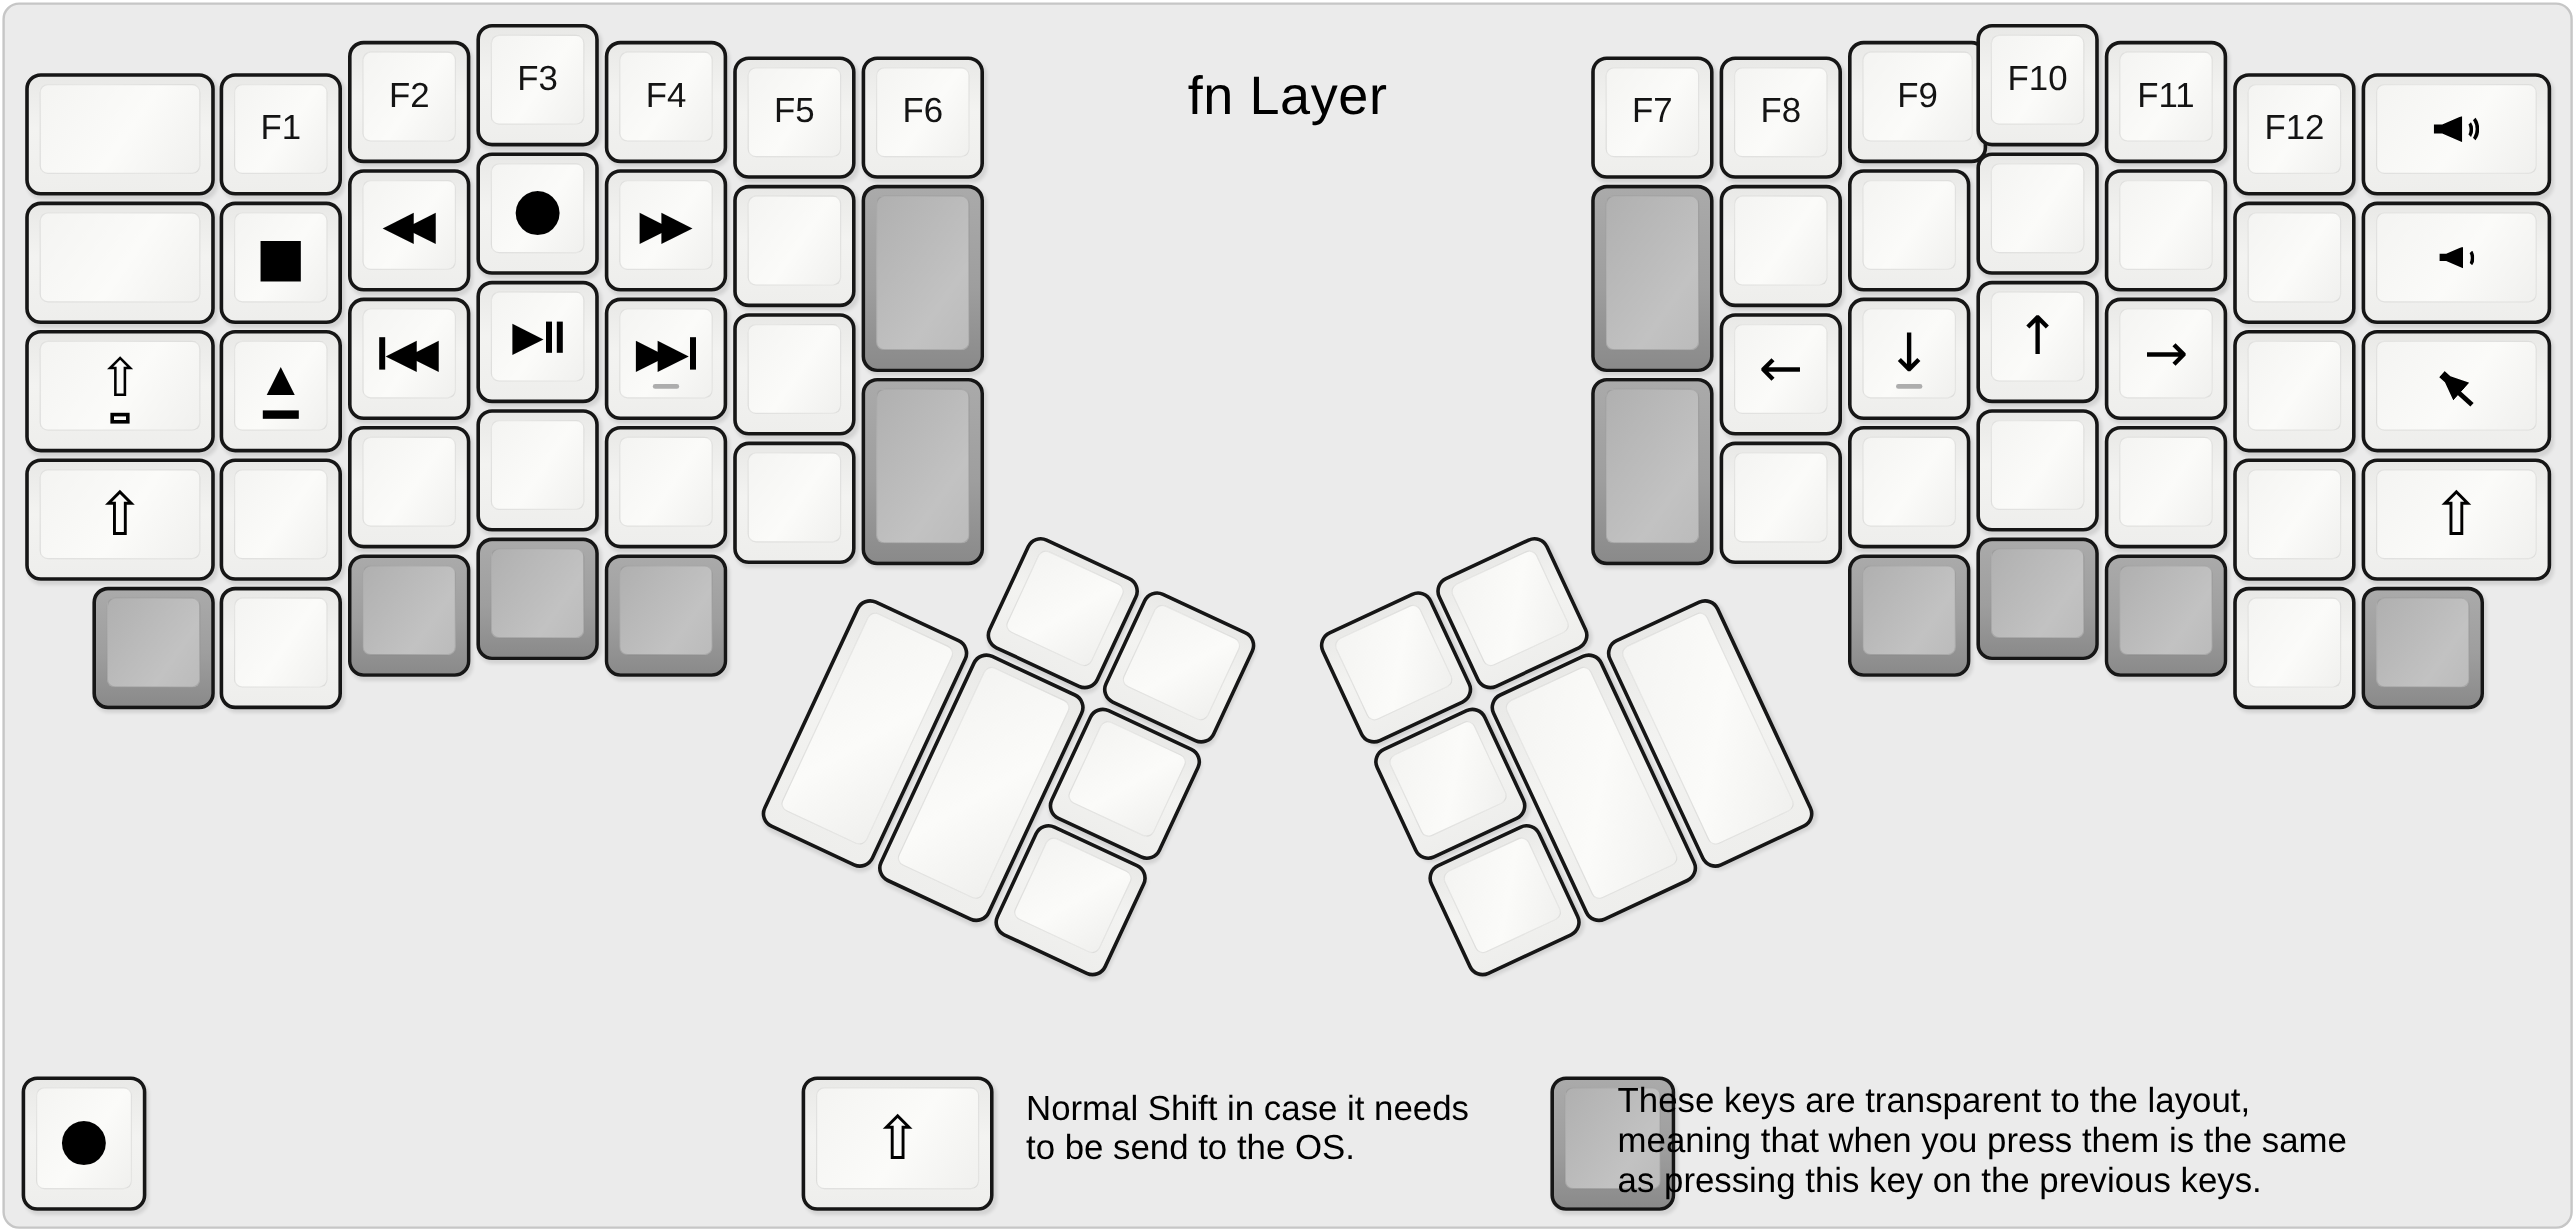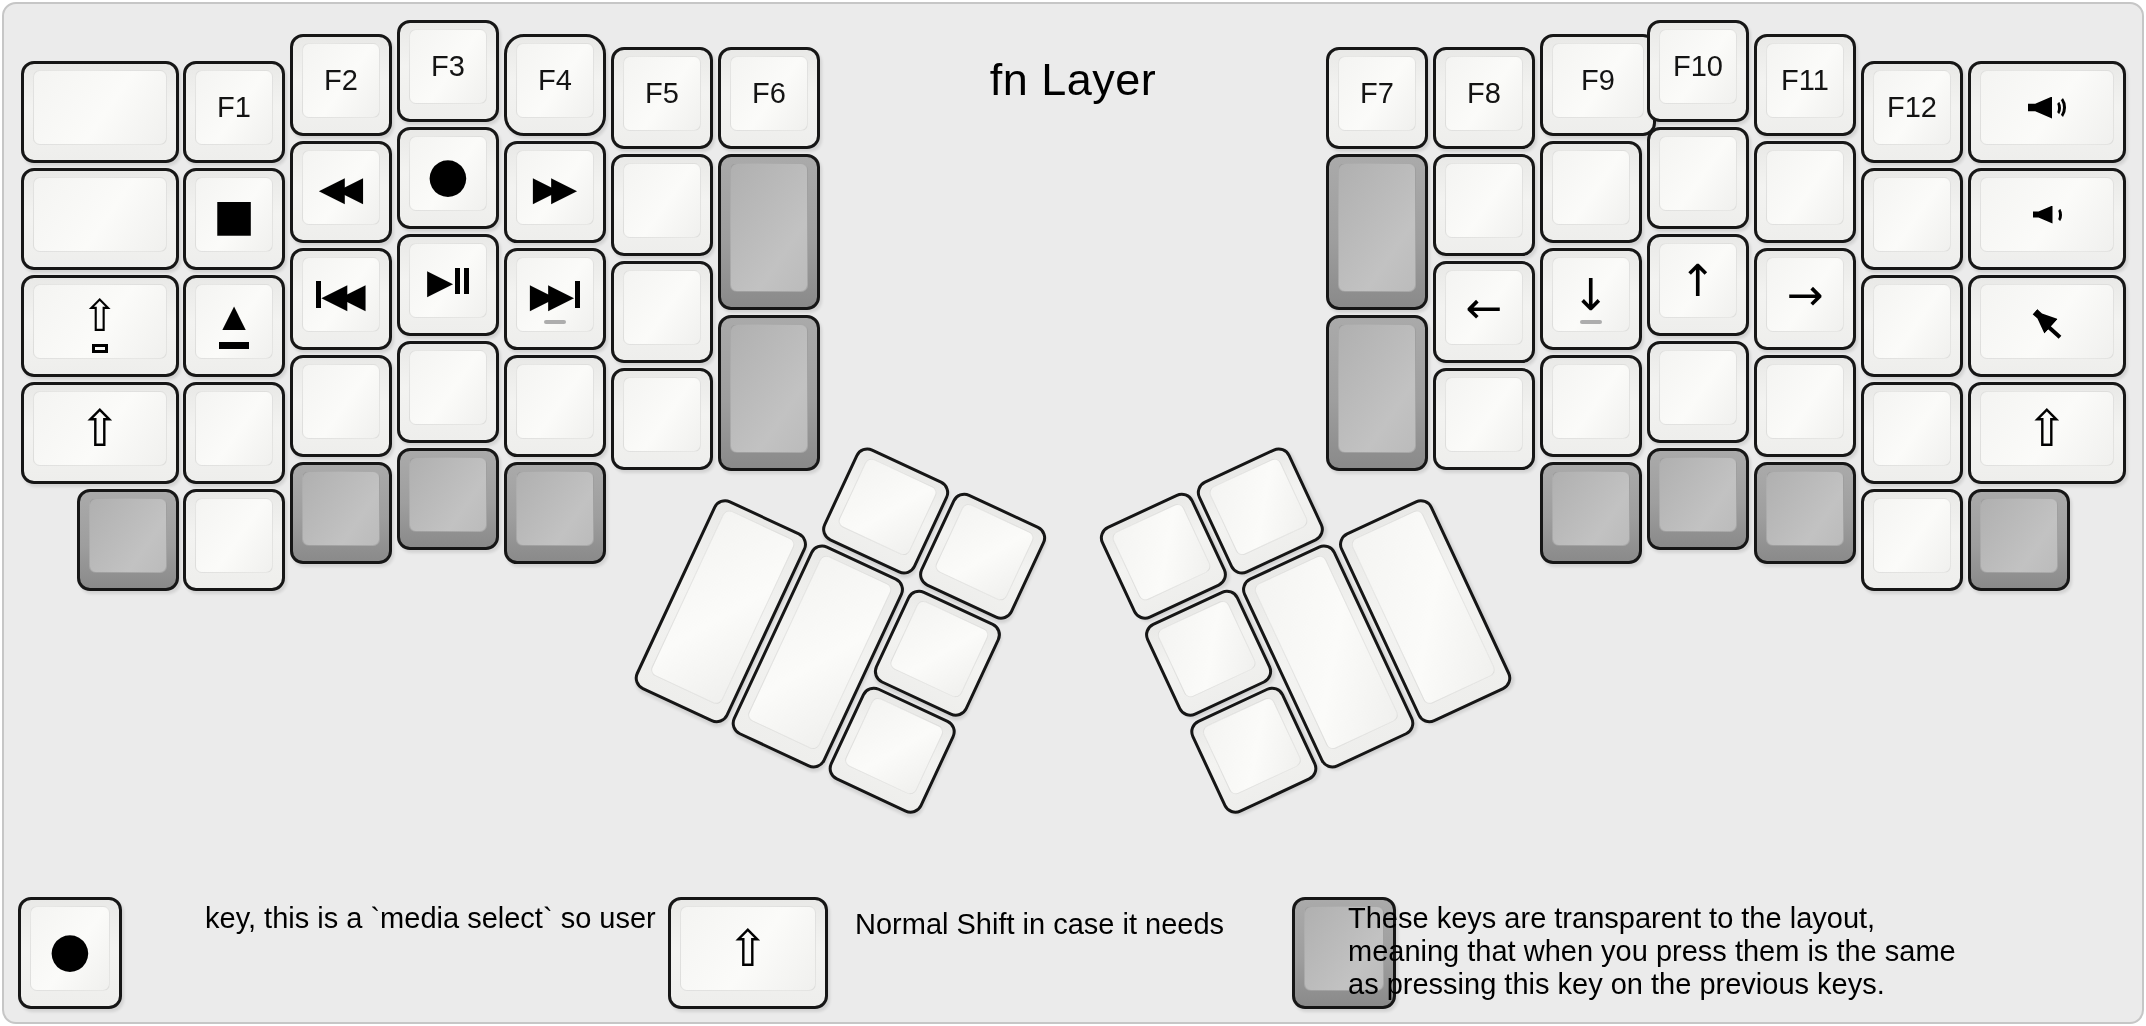--- a/index.html
+++ b/index.html
@@ -160,21 +160,21 @@
             <div class="vbar"></div>
           </div>
         </div>
       </div>
       <div class="key white" style="left: 397px; top: 341px; width: 102px; height: 102px;">
         <div class="face"></div>
       </div>
       <div class="key gray" style="left: 397px; top: 448px; width: 102px; height: 102px;">
         <div class="face"></div>
       </div>
-      <div class="key white" style="left: 504px; top: 34px; width: 102px; height: 102px; border-radius: 20px;">
+      <div class="key white" style="left: 504px; top: 34px; width: 102px; height: 102px;">
         <div class="face">
           <span class="klabel">F4</span>
         </div>
       </div>
       <div class="key white" style="left: 504px; top: 141px; width: 102px; height: 102px;">
         <div class="face">
           <div class="gl">
             <span class="ch" style="font-size: 34px;">▶</span>
             <span class="ch" style="font-size: 34px;">▶</span>
           </div>
@@ -414,33 +414,33 @@
   <div id="legend">
       <div>
         <div class="key white" style="left: 18px; top: 897px; width: 104px; height: 112px;">
           <div class="face">
             <div class="gl">
               <span class="ch" style="font-size: 48px;">●</span>
             </div>
           </div>
         </div>
         <div class="legend-text" style="left: 205px; top: 901.5px;">
-          <div>key, this is a `media select` so user</div>
         </div>
       </div>
       <div>
         <div class="key white" style="left: 668px; top: 897px; width: 160px; height: 112px;">
           <div class="face">
             <div class="gl">
               <span class="ch" style="font-size: 50px;">⇧</span>
             </div>
           </div>
         </div>
         <div class="legend-text" style="left: 855px; top: 908px;">
           <div>Normal Shift in case it needs</div>
+          <div>to be send to the OS.</div>
         </div>
       </div>
       <div>
         <div class="key gray" style="left: 1292px; top: 897px; width: 104px; height: 112px;">
           <div class="face"></div>
         </div>
         <div class="legend-text" style="left: 1348px; top: 901.5px;">
           <div>These keys are transparent to the layout,</div>
           <div>meaning that when you press them is the same</div>
           <div>as pressing this key on the previous keys.</div>

